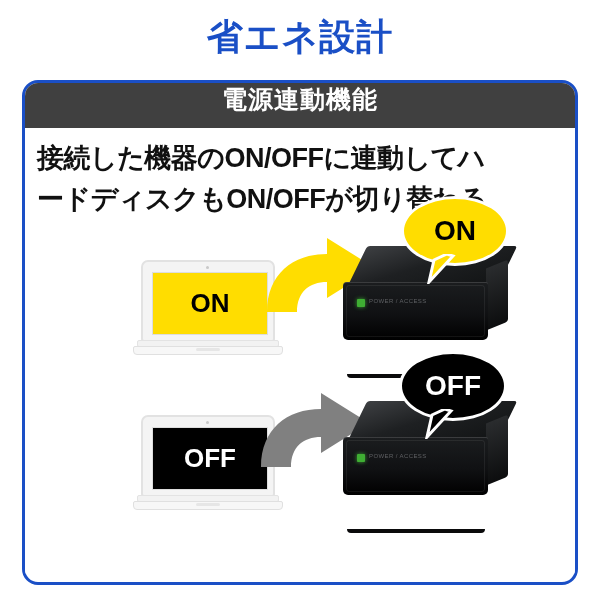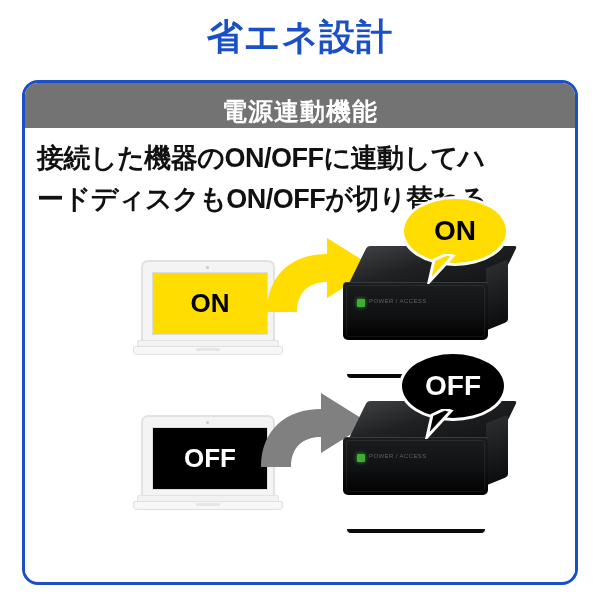--- a/index.html
+++ b/index.html
@@ -25,22 +25,22 @@
   .card{
     position:absolute;left:22px;top:80px;width:556px;height:505px;
     border:3px solid #1a4fc6;
     border-radius:16px;
     background:#ffffff;
     box-sizing:border-box;
     overflow:hidden;
   }
   .card-header{
     position:absolute;left:0;top:0;width:100%;height:45px;
-    background:#737373;
-    display:flex;align-items:flex-end;justify-content:center;
+    background:#404040;
+    display:flex;align-items:flex-start;justify-content:center;
     color:#ffffff;
     font-size:25px;font-weight:bold;letter-spacing:1px;
   }
   .card-body{
     position:absolute;left:0;top:45px;width:100%;height:446px;
     background:#ffffff;
   }
 
   
   .desc{

